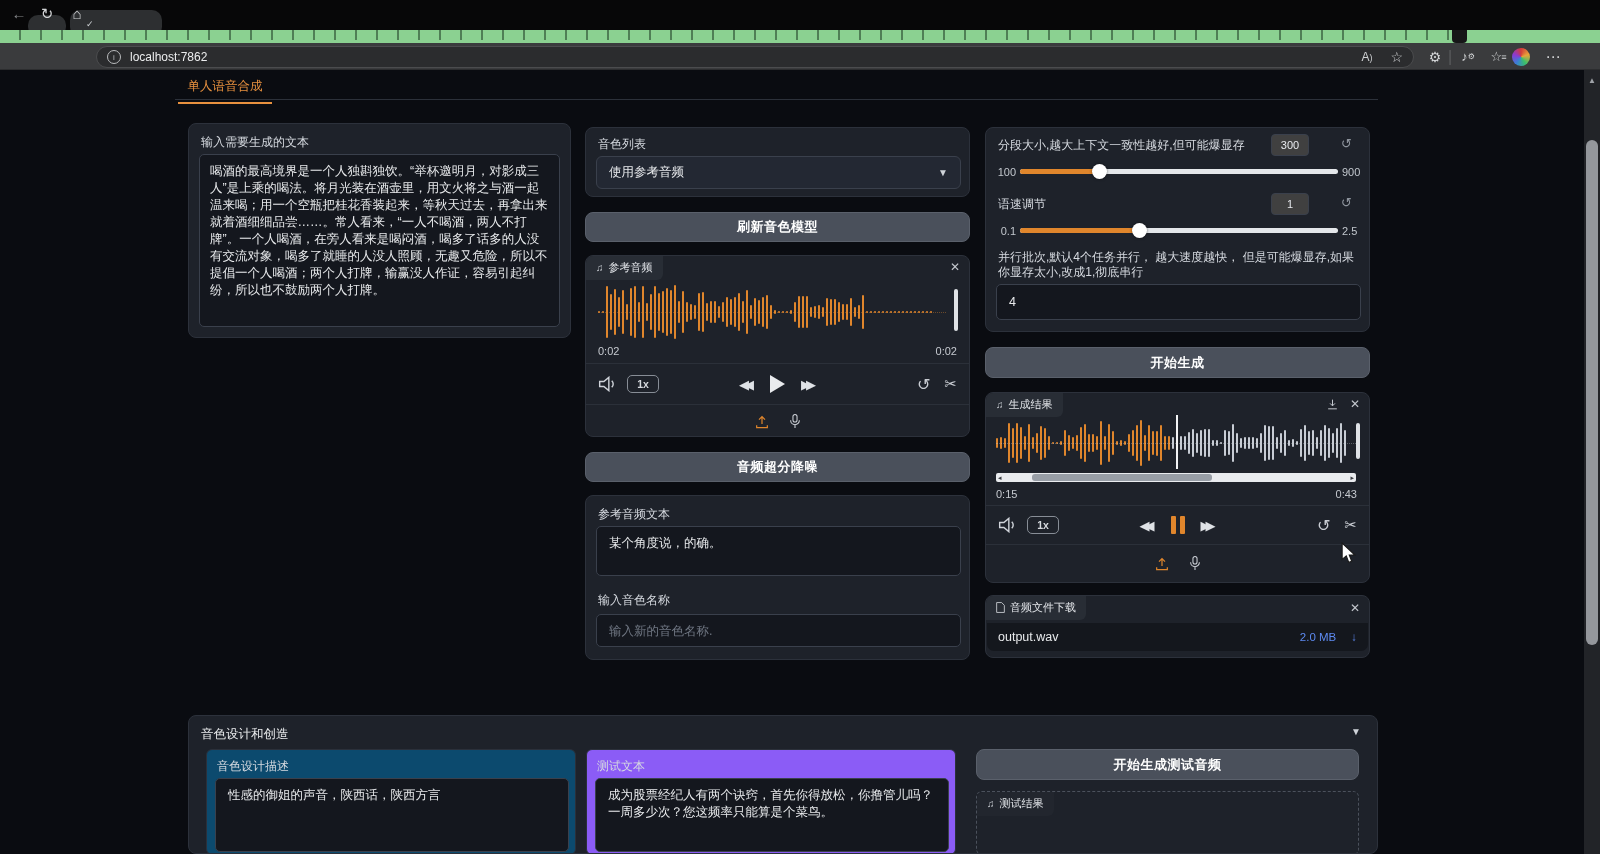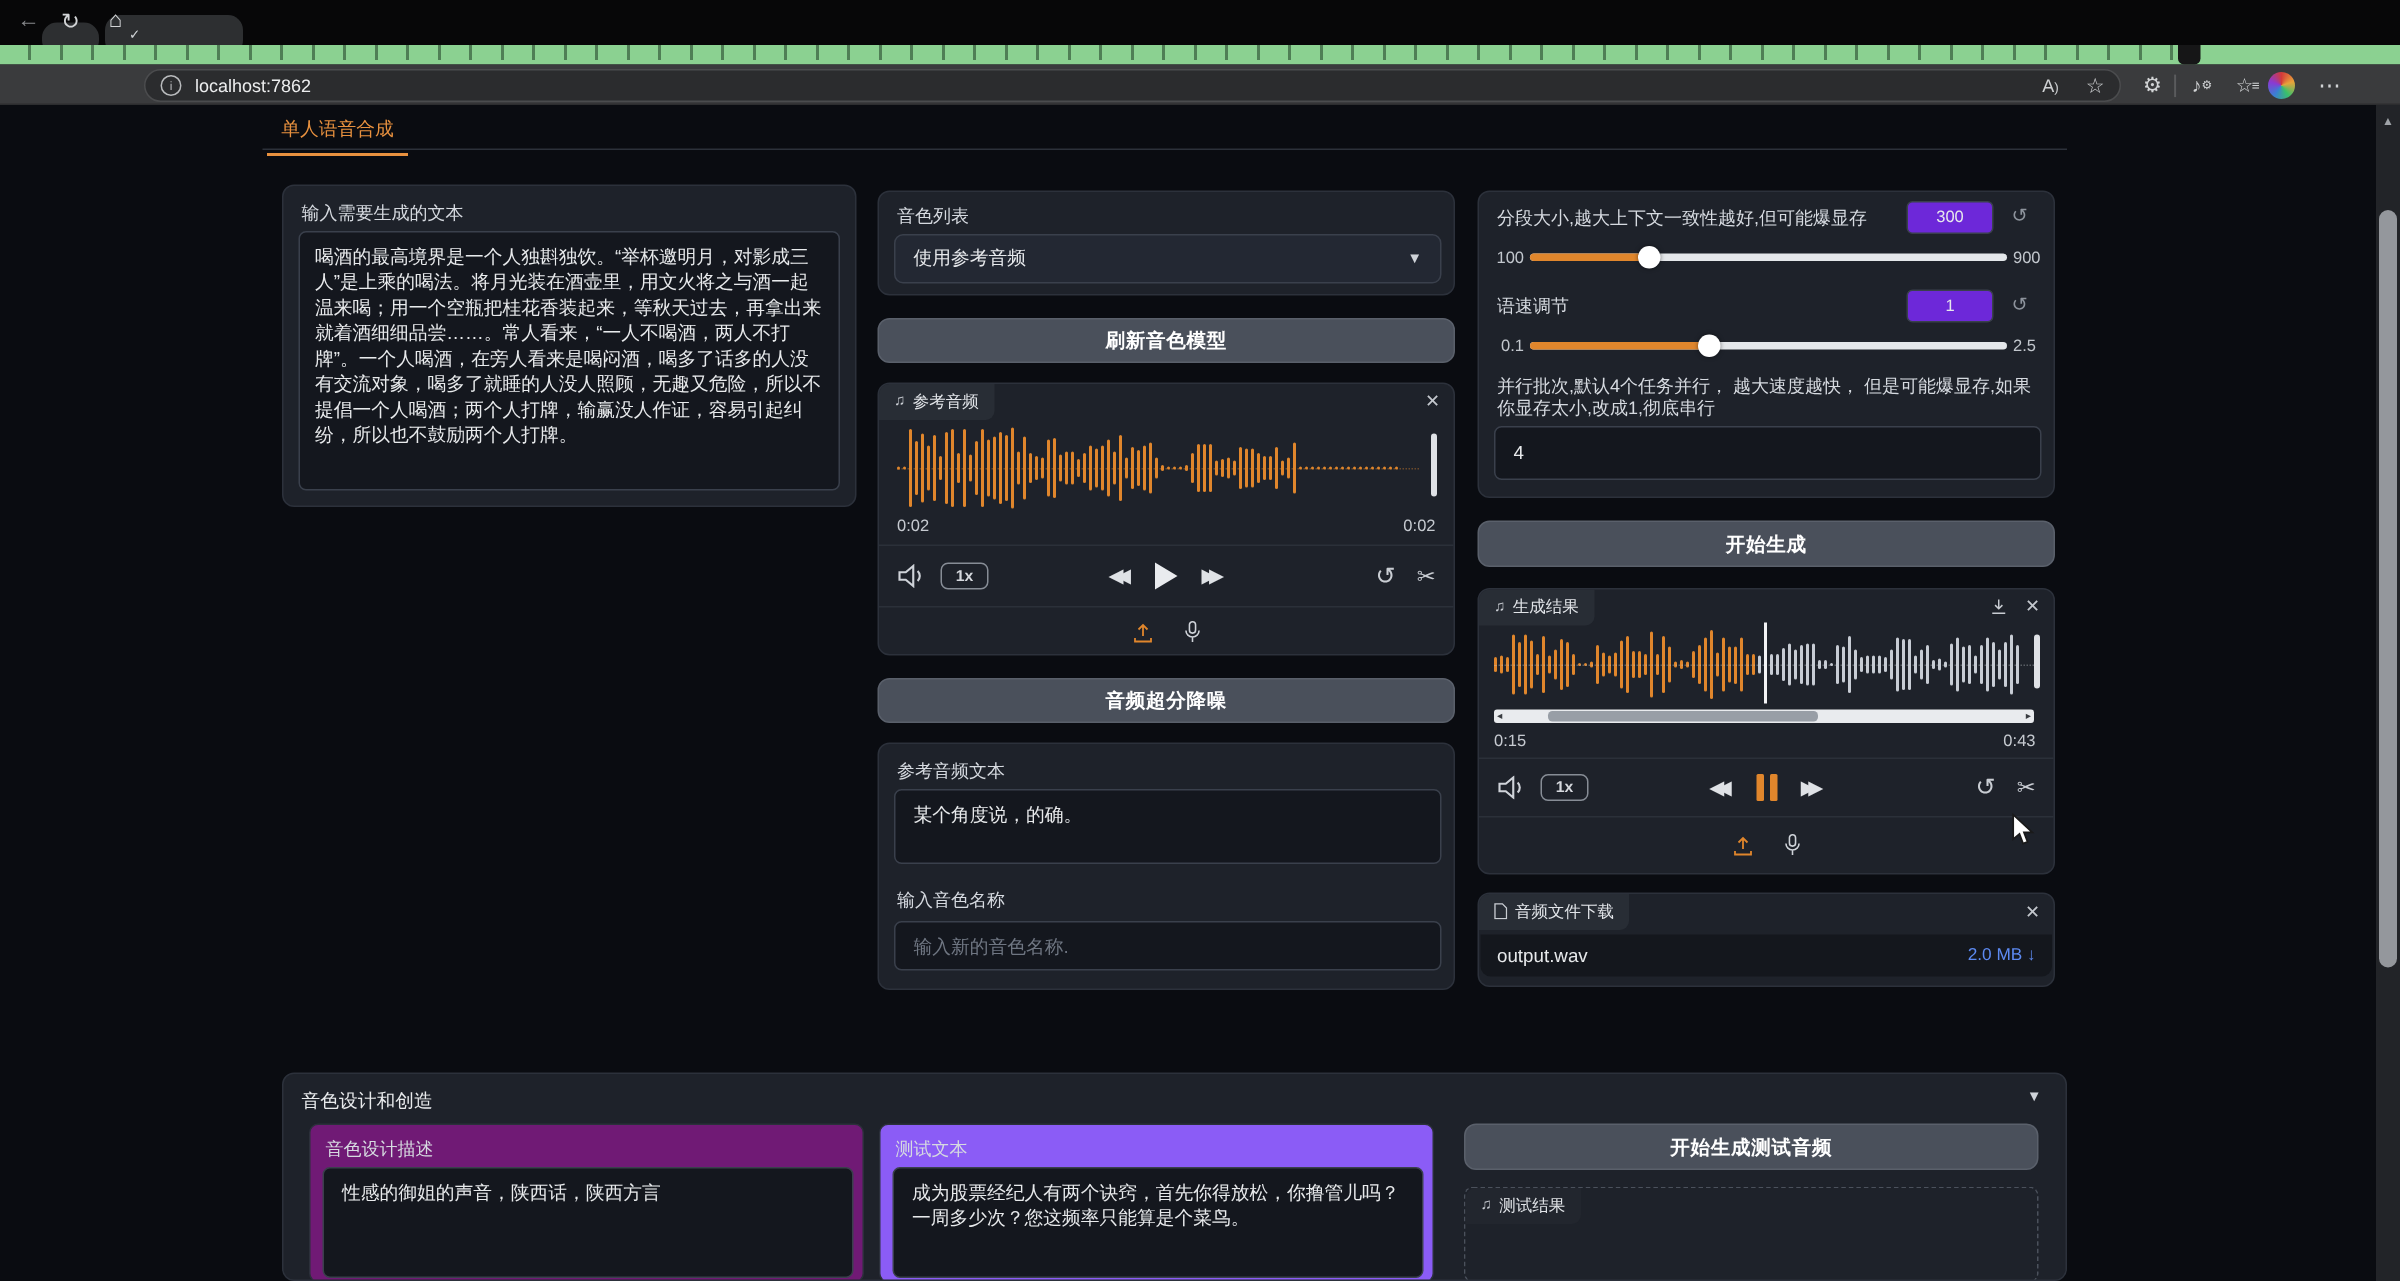--- a/index.html
+++ b/index.html
@@ -58,26 +58,26 @@
   .ctrl-center{position:absolute;left:0;right:0;display:flex;align-items:center;justify-content:center;gap:16px}
   .ctrl-left{position:absolute;display:flex;align-items:center;gap:9px}
   .ctrl-right{position:absolute;display:flex;align-items:center;gap:14px;color:#c9cdd3}
   .undo{font-size:16px;color:#c9cdd3}
   .scissors{font-size:15px;color:#c9cdd3}
   .botrow{position:absolute;left:0;right:0;display:flex;align-items:center;justify-content:center;gap:18px}
   .slider-track{position:absolute;height:5px;background:#e4e7ea;border-radius:3px}
   .slider-fill{position:absolute;height:5px;background:#e0862c;border-radius:3px 0 0 3px;left:0;top:0}
   .slider-handle{position:absolute;width:15px;height:15px;border-radius:50%;background:#fff;top:-5px;
     box-shadow:0 0 3px rgba(0,0,0,.5)}
-  .numbox{position:absolute;width:58px;height:22px;background:#6d28d9;border:1px solid #3a404c;
+  .numbox{position:absolute;width:38px;height:22px;background:#404040;border:1px solid #3a404c;
     border-radius:4px;color:#e6e8ec;font-size:11px;text-align:center;font-family:inherit;box-sizing:border-box}
   .reset{position:absolute;color:#8d939c;font-size:13px;cursor:pointer}
   .minmax{position:absolute;font-size:11px;color:#c2c7cd}
   .vbar{position:absolute;width:4px;background:#dfe2e6;border-radius:2px}
-  .dl-link{color:#5d8af1;font-size:11.5px;display:flex;align-items:center;gap:3px}
+  .dl-link{color:#5d8af1;font-size:11.5px;display:flex;align-items:center;gap:15px}
   svg{display:block}
 </style>
 </head>
 <body>
 
 <div class="abs" id="titlebar"></div>
 <div class="abs mini-tab" style="left:28px;top:15px;width:38px;height:22px"></div>
 <div class="abs mini-tab" style="left:70px;top:10px;width:92px;height:27px;display:flex;align-items:center;padding-left:16px;color:#cfd3d6;font-size:9px">
     <span>✓</span>
   </div>
@@ -470,21 +470,21 @@
       </span>
     </div>
   </div>
 
   <div class="panel" style="left:188px;top:645px;width:1190px;height:139px;overflow:hidden">
     <div class="abs" style="left:0;top:0;width:100%;height:30px;cursor:pointer">
       <span style="position:absolute;left:12px;top:10px;font-size:12.5px;color:#e8eaec">音色设计和创造</span>
       <span style="position:absolute;right:16px;top:10px;font-size:10px;color:#cfd3d9">▼</span>
     </div>
 
-    <div class="abs" style="left:17px;top:33px;width:370px;height:106px;background:#701a75;border:1px solid #2b303a;border-radius:6px">
+    <div class="abs" style="left:17px;top:33px;width:370px;height:106px;background:#0c4a6e;border:1px solid #2b303a;border-radius:6px">
       <div class="lbl" style="position:absolute;left:10px;top:8px">音色设计描述</div>
       <textarea class="tinput" style="left: 8px; top: 28px; width: 354px; height: 74px; padding: 8px 12px;" readonly="">性感的御姐的声音，陕西话，陕西方言</textarea>
     </div>
 
     <div class="abs" style="left:397px;top:33px;width:370px;height:106px;background:#8b5cf6;border:1px solid #2b303a;border-radius:6px">
       <div class="lbl" style="position:absolute;left:10px;top:8px">测试文本</div>
       <textarea class="tinput" style="left: 8px; top: 28px; width: 354px; height: 74px; padding: 8px 12px;" readonly="">成为股票经纪人有两个诀窍，首先你得放松，你撸管儿吗？一周多少次？您这频率只能算是个菜鸟。</textarea>
     </div>
 
     <div class="gbtn" style="left:787px;top:33px;width:383px;height:31px;position:absolute">开始生成测试音频</div>

